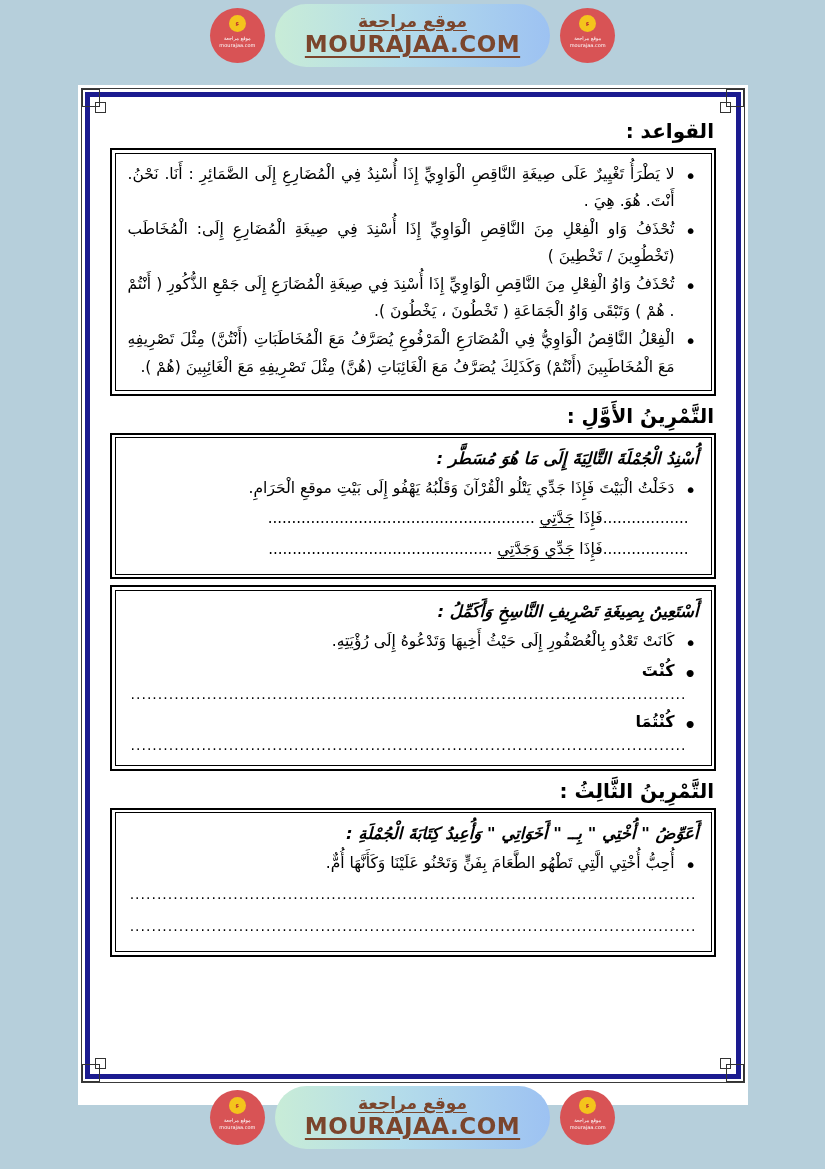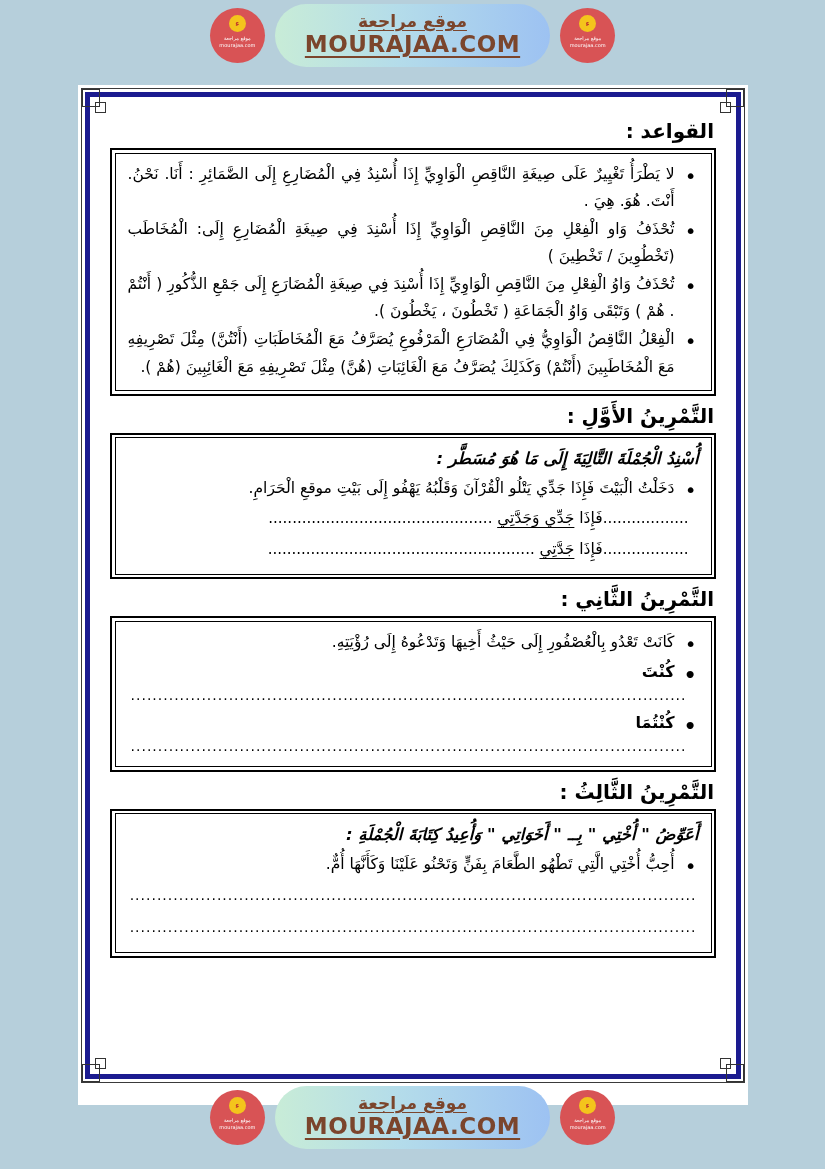--- a/index.html
+++ b/index.html
@@ -126,31 +126,31 @@
 
       <div class="sec-title">التَّمْرِينُ الأَوَّلِ :</div>
       <div class="dbox">
         <div class="dbox-inner">
           <div class="instr">أُسْنِدُ الْجُمْلَةَ التَّالِيَةَ إِلَى مَا هُوَ مُسَطَّر :</div>
           <div class="sent">
             <span class="bullet">•</span>
             <span>دَخَلْتُ الْبَيْتَ فَإِذَا جَدِّي يَتْلُو الْقُرْآنَ وَقَلْبُهُ يَهْفُو إِلَى بَيْتِ موقعِ الْحَرَامِ.</span>
           </div>
           <div class="fill-line">
+            <span>..................</span><span class="txt">فَإِذَا </span><span class="txt u">جَدَّتِي</span><span> ........................................................</span>
+          </div>
+          <div class="fill-line">
             <span>..................</span><span class="txt">فَإِذَا </span><span class="txt u">جَدِّي وَجَدَّتِي</span><span> ...............................................</span>
           </div>
-          <div class="fill-line">
-            <span>..................</span><span class="txt">فَإِذَا </span><span class="txt u">جَدَّتِي</span><span> ........................................................</span>
-          </div>
-        </div>
-      </div>
-
-      <div class="sec-title">التَّمْرِينُ الثَّانِي  :</div>
-      <div class="dbox">
-        <div class="dbox-inner">
+        </div>
+      </div>
+
+      <div class="dbox">
+        <div class="dbox-inner">
+          <div class="instr">أَسْتَعِينُ بِصِيغَةِ تَصْرِيفِ النَّاسِخِ وَأَكَمِّلُ :</div>
           <div class="sent">
             <span class="bullet">•</span>
             <span>كَانَتْ تَعْدُو بِالْعُصْفُورِ إِلَى حَيْثُ أَخِيهَا وَتَدْعُوهُ إِلَى رُؤْيَتِهِ.</span>
           </div>
           <div class="word-row">
             <span class="bullet">•</span>
             <span>كُنْتَ</span>
           </div>
           <div class="dots-line">....................................................................................................................</div>
           <div class="word-row">

